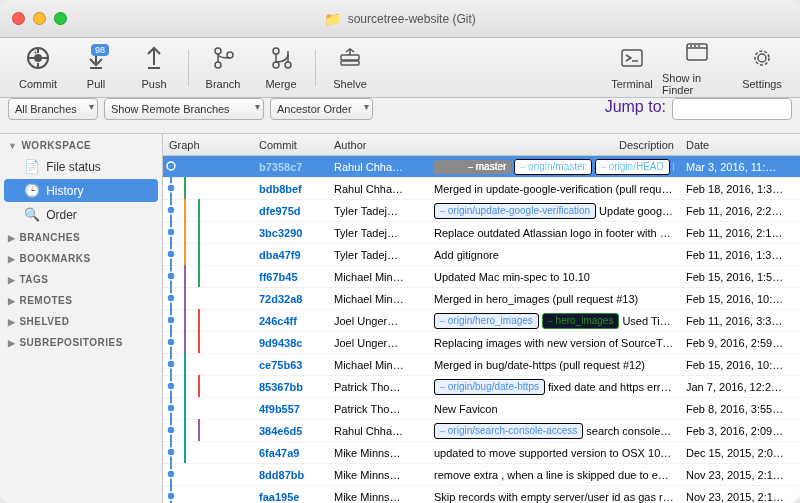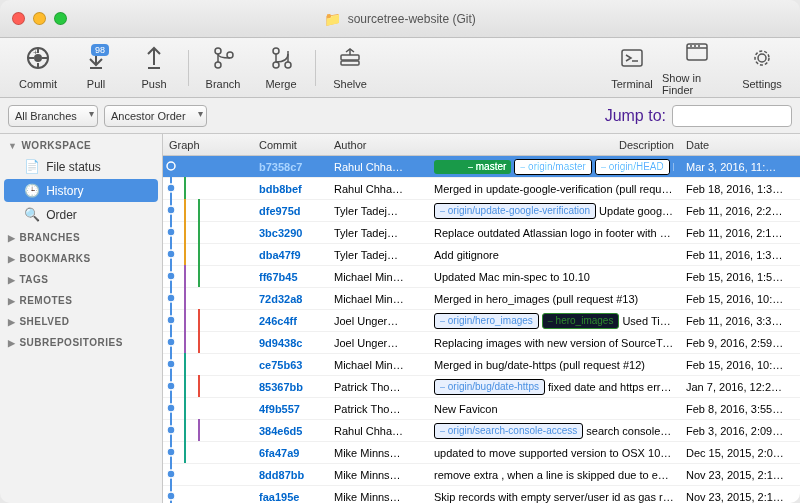--- a/index.html
+++ b/index.html
@@ -45,21 +45,20 @@
     .toolbar-sep { width: 1px; height: 36px; background: #c8c8c8; margin: 0 4px; }
     .spacer { flex: 1; }
     .tool-btn-right { width: 70px; }
 
     
     .filterbar {
       height: 36px;
       background: #f0f0f0;
       border-bottom: 1px solid #c8c8c8;
       display: flex;
-      align-items: center;
       padding: 0 8px;
       gap: 6px;
     }
     .filter-select {
       height: 22px; border: 1px solid #b0b0b0; border-radius: 4px;
       background: linear-gradient(to bottom, #fefefe, #ebebeb);
       padding: 0 20px 0 6px; font-size: 11px; color: #333;
       appearance: none; cursor: pointer; position: relative;
     }
     .select-wrap { position: relative; display: inline-block; }
@@ -122,21 +121,21 @@
     .commit-row.selected .cell-commit { color: #aad4ff; }
     .cell-author { width: 100px; flex-shrink: 0; }
     .cell-desc { flex: 1; display: flex; align-items: center; gap: 3px; overflow: hidden; }
     .cell-date { width: 120px; flex-shrink: 0; }
 
     .tag-badge {
       display: inline-flex; align-items: center; padding: 1px 5px;
       border-radius: 3px; font-size: 10px; font-weight: 500; white-space: nowrap;
       flex-shrink: 0; gap: 2px;
     }
-    .tag-master { background: #15803d; color: white; padding-left: 34px; }
+    .tag-master { background: #737373; color: white; padding-left: 34px; }
     .tag-branch { background: #e8f0fe; color: #4a90e2; border: 1px solid #000000; }
     .tag-green-outline { background: #0f172a; color: #2e8b2e; border: 1px solid #2e8b2e; }
 
     .desc-text { overflow: hidden; text-overflow: ellipsis; white-space: nowrap; }
 
     
     .graph-svg { width: 90px; height: 22px; }
 
     
     ::-webkit-scrollbar { width: 8px; height: 8px; }
@@ -280,20 +279,25 @@
   </div>
 </div>
 
 <div class="filterbar">
   <div class="select-wrap">
     <select class="filter-select">
       <option>All Branches</option>
     </select>
   </div>
 
+  <div class="select-wrap">
+    <select class="filter-select" style="width:160px;">
+      <option>Show Remote Branches</option>
+    </select>
+  </div>
 
   <div class="select-wrap">
     <select class="filter-select">
       <option>Ancestor Order</option>
     </select>
   </div>
 
   <div class="spacer"></div>
 
   <span class="jump-label">Jump to:</span>

